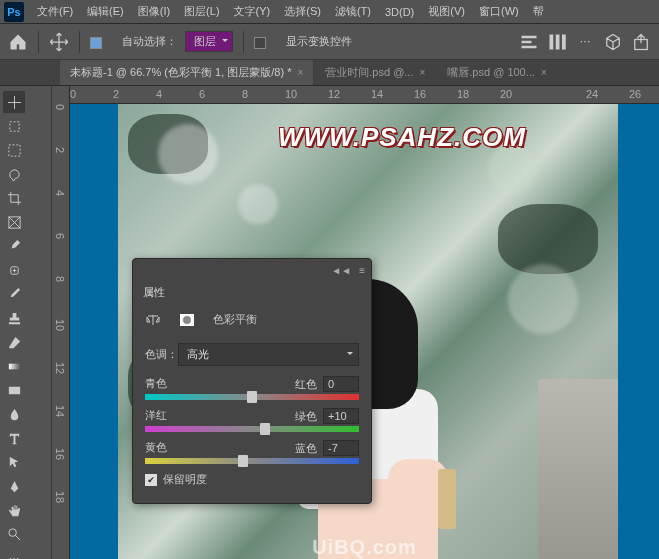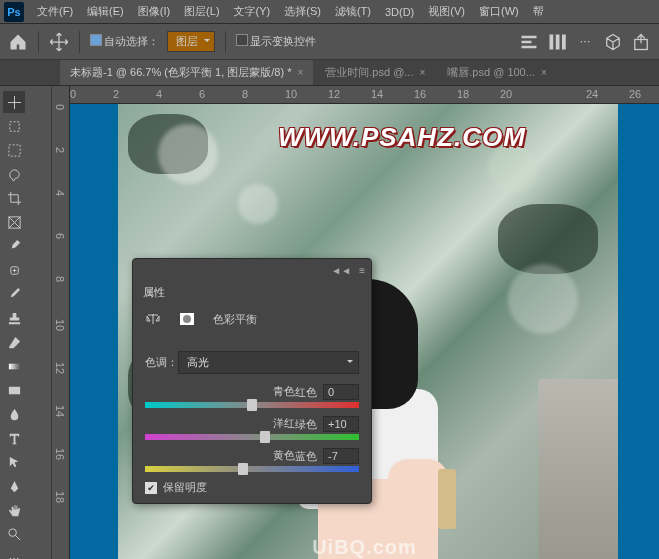--- a/index.html
+++ b/index.html
@@ -3,24 +3,24 @@
 <meta charset="utf-8">
 <style>
 *{margin:0;padding:0;box-sizing:border-box;font-family:"Microsoft YaHei",Arial,sans-serif;font-size:11px;user-select:none}
 body{background:#535353;color:#ccc;width:659px;height:559px;overflow:hidden;position:relative}
 .menubar{height:24px;background:#535353;display:flex;align-items:center;padding:0 4px;border-bottom:1px solid #2a2a2a}
 .menubar .logo{width:20px;height:20px;background:#001e36;color:#31a8ff;display:flex;align-items:center;justify-content:center;font-weight:bold;font-size:11px;margin-right:6px;border-radius:2px}
 .menubar .mi{padding:11px 7px;cursor:pointer}
 .optbar{height:36px;background:#535353;display:flex;align-items:center;padding:0 8px;gap:8px;border-bottom:1px solid #383838}
 .optbar .ico{width:20px;height:20px;display:flex;align-items:center;justify-content:center;color:#ccc}
 .optbar .sep{width:1px;height:22px;background:#3a3a3a;margin:0 2px}
-.optbar .chk{display:flex;align-items:flex-start;gap:2px}
+.optbar .chk{display:flex;align-items:flex-end;gap:20px}
 .optbar .cbox{width:12px;height:12px;border:1px solid #888;background:#444;display:inline-block}
 .optbar .cbox.on{background:#6aa0d8}
-.optbar .dd{background:#a16207;border:1px solid #3a3a3a;padding:2px 16px 2px 8px;position:relative}
+.optbar .dd{background:#701a75;border:1px solid #3a3a3a;padding:2px 16px 2px 8px;position:relative}
 .optbar .dd:after{content:"";position:absolute;right:4px;top:7px;border:3px solid transparent;border-top-color:#ccc}
 .optbar .right{margin-left:auto;display:flex;gap:8px}
 .tabbar{height:26px;background:#424242;display:flex;align-items:flex-end;padding:0 4px 0 60px;border-bottom:1px solid #2a2a2a}
 .tab{padding:5px 10px;background:#535353;color:#ccc;border-top-left-radius:3px;border-top-right-radius:3px;margin-right:2px;display:flex;align-items:center;gap:6px;font-size:10px}
 .tab.inactive{background:#424242;color:#999}
 .tab .x{color:#999;font-size:10px}
 .main{display:flex;height:calc(559px - 24px - 36px - 26px)}
 .toolbox{width:52px;background:#535353;display:flex;flex-wrap:wrap;padding:4px 2px;align-content:flex-start;border-right:1px solid #383838}
 .tool{width:22px;height:22px;margin:1px;display:flex;align-items:center;justify-content:center;color:#ccc}
 .tool.active{background:#3a3a3a}
@@ -52,27 +52,27 @@
 .scroll{position:absolute;top:190px;left:170px;width:18px;height:60px;background:#d4bc8a;border-radius:3px}
 .legs{position:absolute;bottom:0;left:50px;width:120px;height:80px;background:#f5d8c8;border-radius:20px 20px 0 0}
 .bench{position:absolute;bottom:0;right:-40px;width:120px;height:180px;background:linear-gradient(#b8b8b0,#98988f);border-radius:4px}
 .watermark{position:absolute;top:18px;left:160px;font-size:26px;font-weight:bold;font-style:italic;color:#fff;text-shadow:2px 2px 0 #8b1a1a,-1px -1px 0 #8b1a1a,1px -1px 0 #8b1a1a,-1px 1px 0 #8b1a1a;letter-spacing:1px;font-family:Arial}
 .wm2{position:absolute;bottom:0;left:50%;transform:translateX(-50%);font-size:20px;color:rgba(255,255,255,0.6);font-weight:bold;letter-spacing:1px}
 .panel{position:absolute;left:132px;top:258px;width:240px;height:246px;background:#454545;border:1px solid #2a2a2a;border-radius:4px;box-shadow:2px 2px 8px rgba(0,0,0,0.4)}
 .panel-hdr{height:22px;display:flex;align-items:center;justify-content:flex-end;padding:0 6px;gap:8px}
 .panel-hdr .pico{color:#aaa;font-size:10px}
 .panel-tab{padding:4px 10px;color:#ddd;font-size:11px}
 .panel-body{padding:8px 12px}
-.pb-title{display:flex;align-items:flex-start;gap:18px;margin-bottom:24px}
+.pb-title{display:flex;align-items:flex-end;gap:18px;margin-bottom:16px}
 .pb-ico{width:16px;height:14px;display:inline-block}
 .pb-row{display:flex;align-items:center;margin-bottom:10px}
 .pb-dd{flex:1;background:#3a3a3a;border:1px solid #2d2d2d;padding:3px 18px 3px 8px;position:relative;color:#ddd;min-width:0}
 .pb-dd:after{content:"";position:absolute;right:5px;top:8px;border:3px solid transparent;border-top-color:#ccc}
 .slider-row{margin-bottom:8px}
-.slider-labels{display:flex;justify-content:flex-end;font-size:10px;color:#ccc;margin-bottom:2px}
+.slider-labels{display:flex;justify-content:space-between;font-size:10px;color:#ccc;margin-bottom:2px}
 .slider-labels .val{width:36px;background:#3a3a3a;border:1px solid #2d2d2d;padding:1px 4px;text-align:left;margin-left:6px}
 .slider-labels .rgroup{display:flex;align-items:center}
 .slider-track{height:6px;position:relative;margin:2px 0}
 .slider-thumb{position:absolute;top:-3px;width:10px;height:12px;background:#ccc;border-radius:1px;transform:translateX(-50%)}
 .grad-cr{background:linear-gradient(to right,#00c8c8,#888,#e03030)}
 .grad-mg{background:linear-gradient(to right,#d040d0,#888,#30c030)}
 .grad-yb{background:linear-gradient(to right,#d8d040,#888,#3060d8)}
 .pb-chk{display:flex;align-items:center;gap:6px;margin-top:6px}
 .pb-chk .box{width:12px;height:12px;background:#ddd;display:flex;align-items:center;justify-content:center;color:#333;font-size:9px}
 </style>

